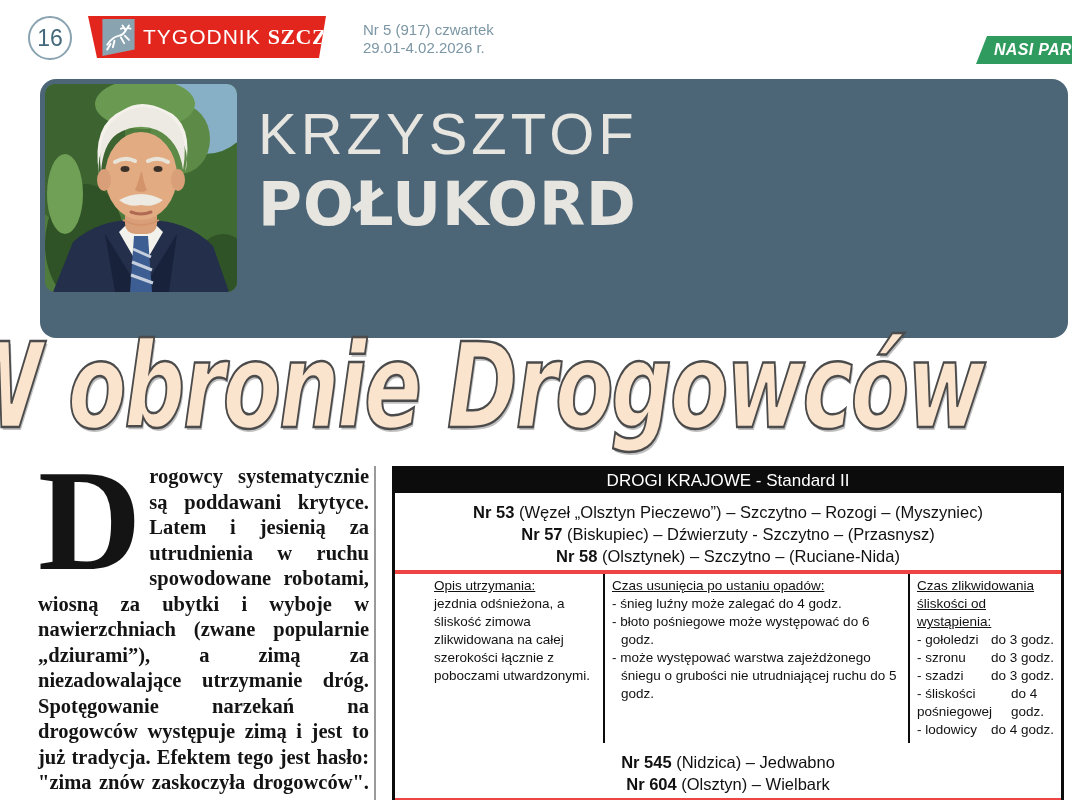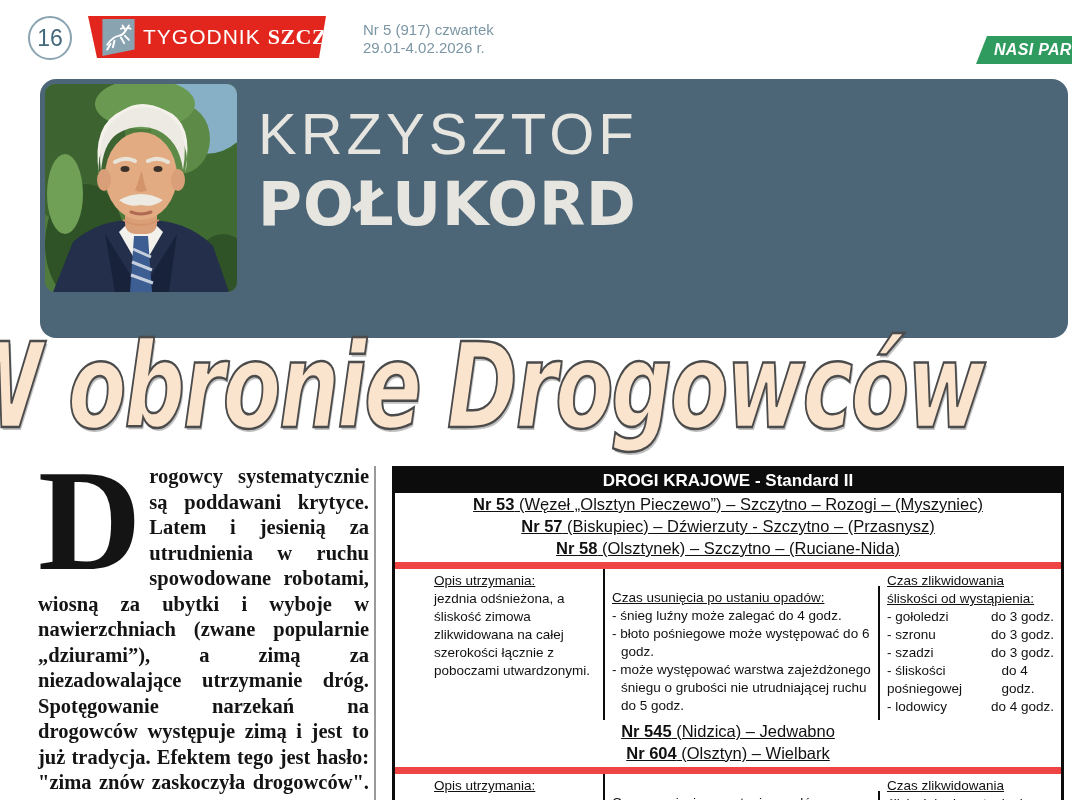--- a/index.html
+++ b/index.html
@@ -86,31 +86,31 @@
     position:absolute; left:374px; top:466px; bottom:0; width:1.5px; background:#9a9a9a;
   }
 
   
   .roads-table {
     position:absolute; left:392px; top:466px; width:672px;
     border:3px solid #0c0c0c; background:#fff;
   }
   .section-bar {
     background:#0c0c0c; color:#fff; text-align:center;
-    font-weight:bold; font-size:17px; line-height:24px; height:24px;
+    font-weight:normal; font-size:17px; line-height:24px; height:24px;
     border-top:2px solid #fff;
   }
   .roads-table > .section-bar:first-child { border-top:none; }
-  .routes { padding:0 0 3px; border-bottom:7px solid #ef4444;text-decoration:underline; }
+  .routes { padding:8px 0 3px; border-bottom:4px solid #ef4444; }
   .route-line { text-align:center; font-size:16.5px; line-height:22px; }
   .route-line .nr { font-weight:bold; }
   .cols3 { display:flex; align-items:stretch; }
   .cols3 .cell { padding:3px 7px 4px; font-size:13.5px; line-height:18px; }
   .cell.c1 { width:210px; border-right:2.5px solid #0c0c0c;padding-left:39px; }
-  .cell.c2 { width:275px; border-right:2.5px solid #0c0c0c;margin-top:17px; }
+  .cell.c2 { width:305px; border-right:2.5px solid #0c0c0c; }
   .cell.c3 { flex:1; }
   .cell-header { text-decoration:underline; }
   .bullet { padding-left:9px; text-indent:-9px; }
   .kv-row { display:flex; justify-content:space-between; }
   .cols3.second { border-bottom:2px solid #0c0c0c; min-height:120px; }
   .sec2 { border-bottom:none; }
 </style>
 </head>
 <body>
 

